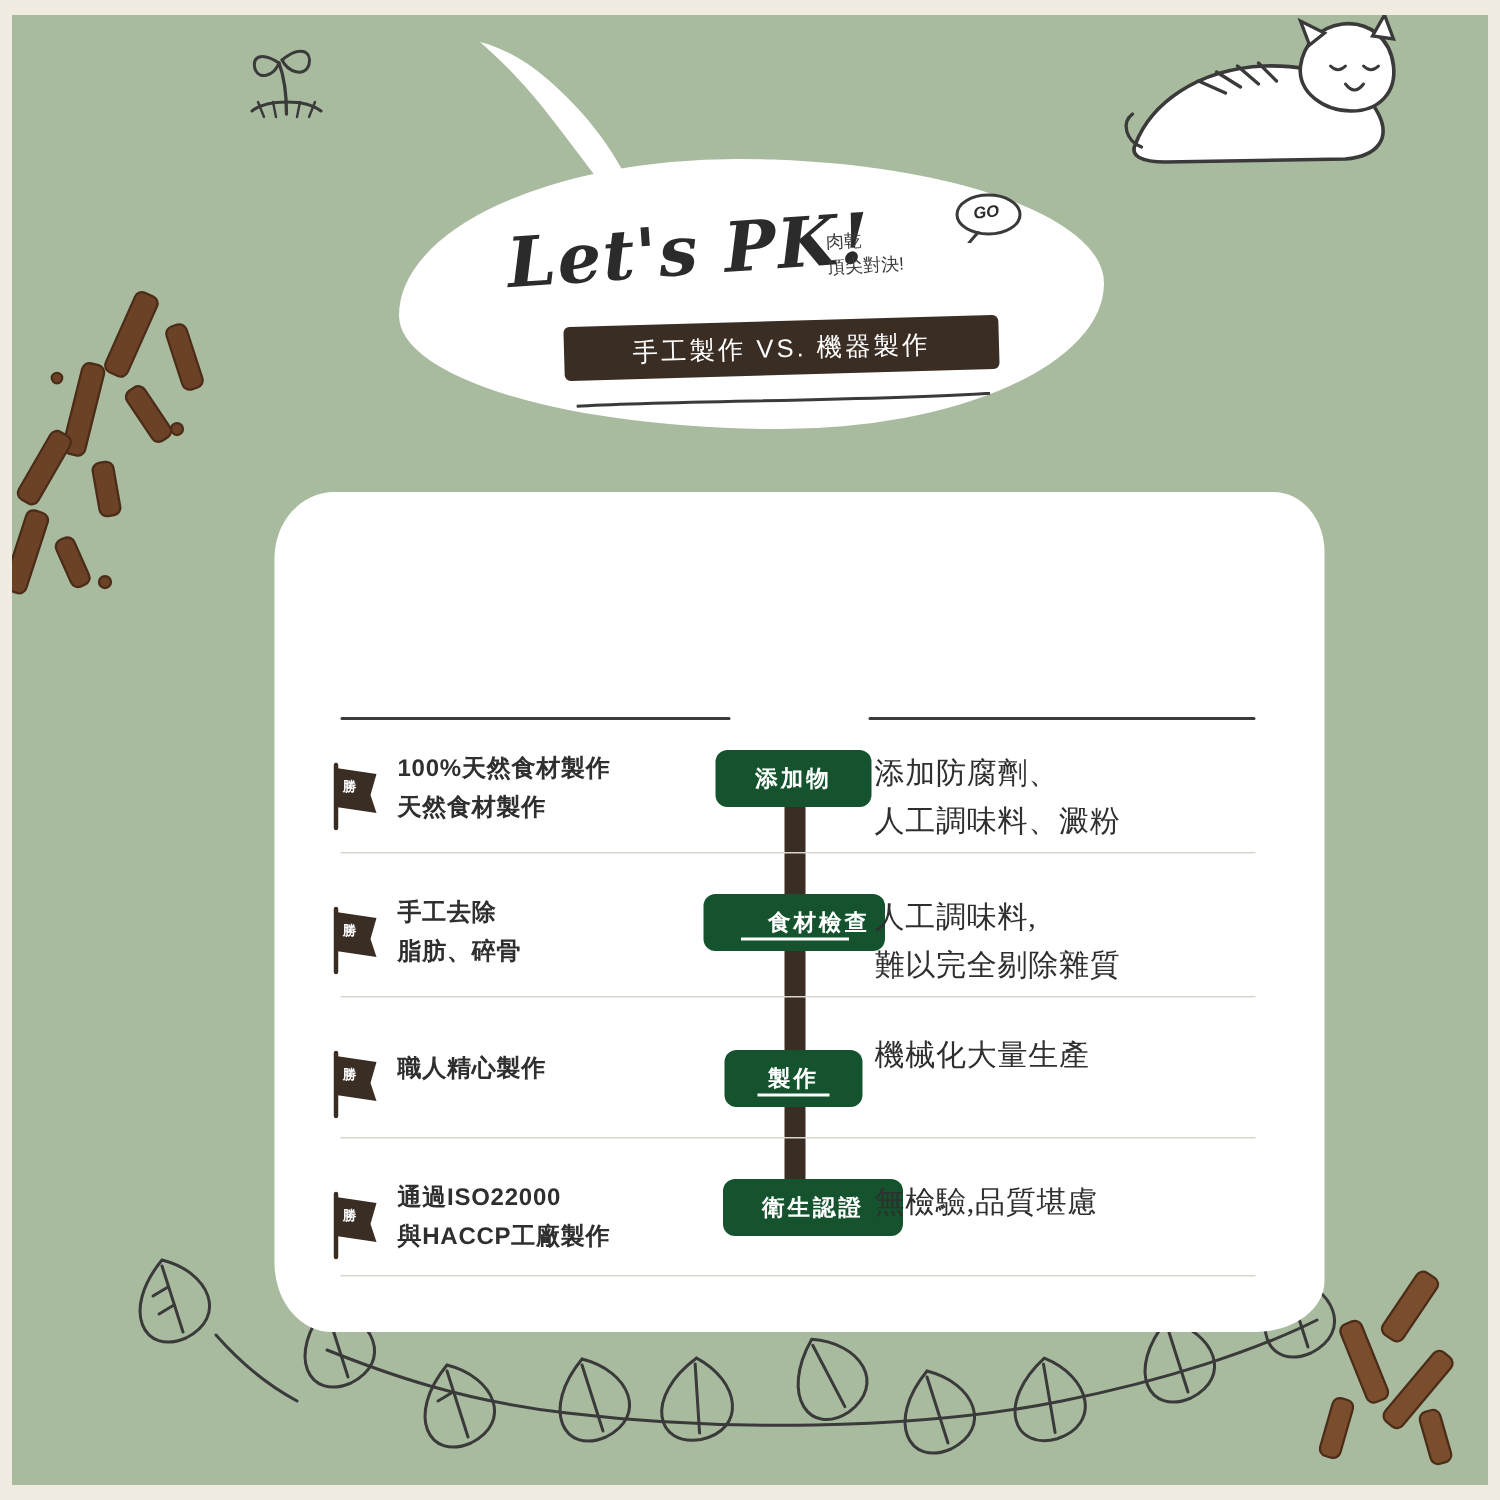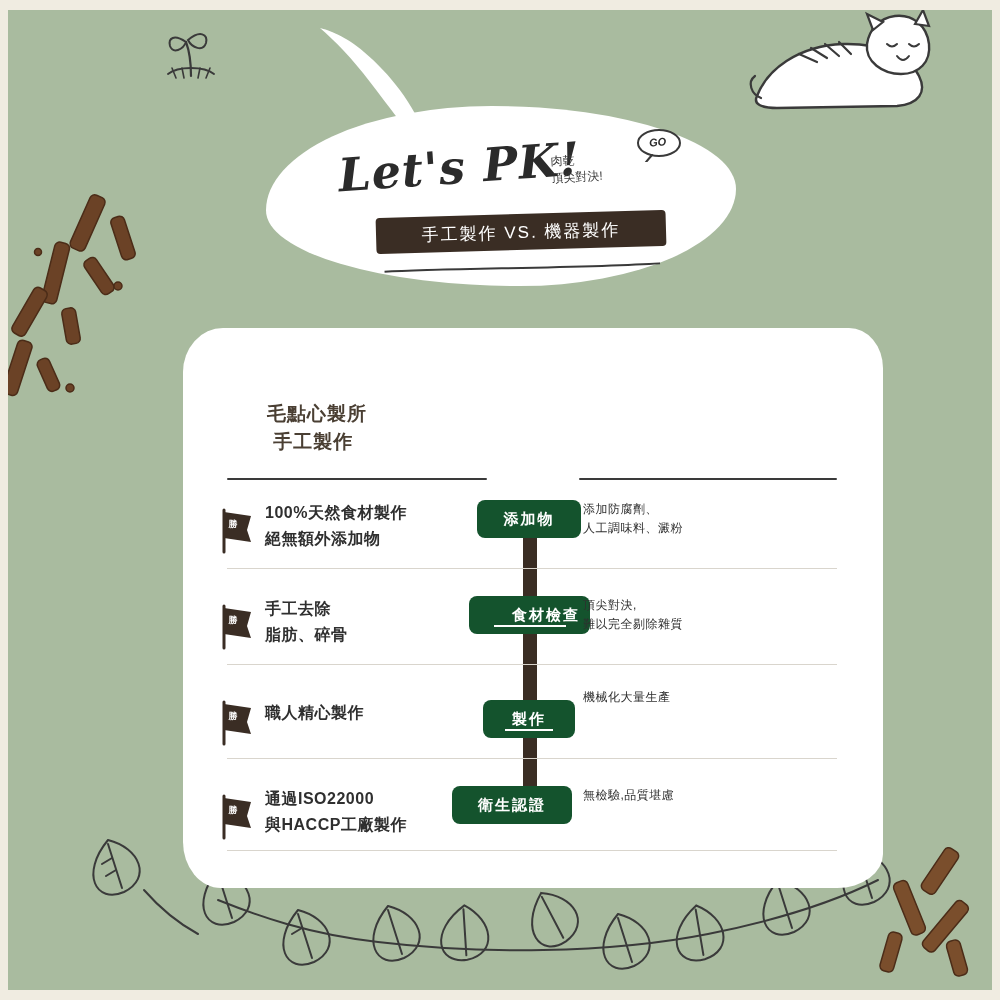--- a/index.html
+++ b/index.html
@@ -187,24 +187,25 @@
     font-size: 16px;
     line-height: 1.6;
     color: #2f2f2f;
     letter-spacing: 0.5px;
     font-weight: bold;
   }
   .txt-right {
     position: absolute;
     left: 400px; top: 6px;
     width: 270px;
-    font-size: 12px;
+    font-size: 20px;
     line-height: 1.6;
     color: #2f2f2f;
     letter-spacing: 0.5px;
+    font-family: Liberation Serif, serif;
   }
   .pill {
     position: absolute;
     left: 294px;
     top: 6px;
     min-width: 104px;
     height: 38px;
     background: #14532d;
     border-radius: 8px;
     display: flex; align-items: center; justify-content: center;
@@ -380,41 +381,37 @@
       </div>
       <div class="vs-underline">
         <svg viewBox="0 0 276 4" width="276" height="4" preserveAspectRatio="none">
           <path d="M0 2 C60 0, 200 4, 276 1" stroke="#3a3a3a" stroke-width="2" fill="none"></path>
         </svg>
       </div>
     </div>
 
     <div class="panel">
 
-      <div class="col-head head-left">
-        <span>毛點心製所</span><br>
-        <span>&nbsp;手工製作</span>
-      </div>
 
       <div class="head-rule rule-left"></div>
       <div class="head-rule rule-right"></div>
 
       <div class="spine"></div>
 
       <div class="row row-1">
         <div class="flag">
           <svg viewBox="0 0 34 46" width="34" height="46">
             <path d="M5 2 L5 44" stroke="#3a2d24" stroke-width="3" stroke-linecap="round"></path>
             <path d="M5 4 L32 8 L28 22 L32 34 L5 30 Z" fill="#3a2d24"></path>
           </svg>
         </div>
         <div class="flag-label">勝</div>
         <div class="txt-left">
           <span>100%天然食材製作</span><br>
-          <span>絕無額外添加物</span>
+          <span>天然食材製作</span>
         </div>
         <div class="pill">
           <span>添加物</span>
         </div>
         <div class="txt-right">
           <span>添加防腐劑、</span><br>
           <span>人工調味料、澱粉</span>
         </div>
       </div>
       <div class="row-sep sep-1"></div>
@@ -429,21 +426,21 @@
         <div class="flag-label">勝</div>
         <div class="txt-left">
           <span>手工去除</span><br>
           <span>脂肪、碎骨</span>
         </div>
         <div class="pill" style="left:286px;min-width:120px;padding-left:43px;">
           <span>食材檢查</span>
           <i class="pill-underline" style="width:72px;"></i>
         </div>
         <div class="txt-right">
-          <span>頂尖對決,</span><br>
+          <span>人工調味料,</span><br>
           <span>難以完全剔除雜質</span>
         </div>
       </div>
       <div class="row-sep sep-2"></div>
 
       <div class="row row-3">
         <div class="flag">
           <svg viewBox="0 0 34 46" width="34" height="46">
             <path d="M5 2 L5 44" stroke="#3a2d24" stroke-width="3" stroke-linecap="round"></path>
             <path d="M5 4 L32 8 L28 22 L32 34 L5 30 Z" fill="#3a2d24"></path>
@@ -468,21 +465,21 @@
           <svg viewBox="0 0 34 46" width="34" height="46">
             <path d="M5 2 L5 44" stroke="#3a2d24" stroke-width="3" stroke-linecap="round"></path>
             <path d="M5 4 L32 8 L28 22 L32 34 L5 30 Z" fill="#3a2d24"></path>
           </svg>
         </div>
         <div class="flag-label">勝</div>
         <div class="txt-left">
           <span>通過ISO22000</span><br>
           <span>與HACCP工廠製作</span>
         </div>
-        <div class="pill" style="left:269px;min-width:120px;">
+        <div class="pill" style="left:299px;min-width:120px;">
           <span>衛生認證</span>
         </div>
         <div class="txt-right">
           <span>無檢驗,品質堪慮</span>
         </div>
       </div>
       <div class="row-sep sep-4"></div>
 
     </div>
   </div>

